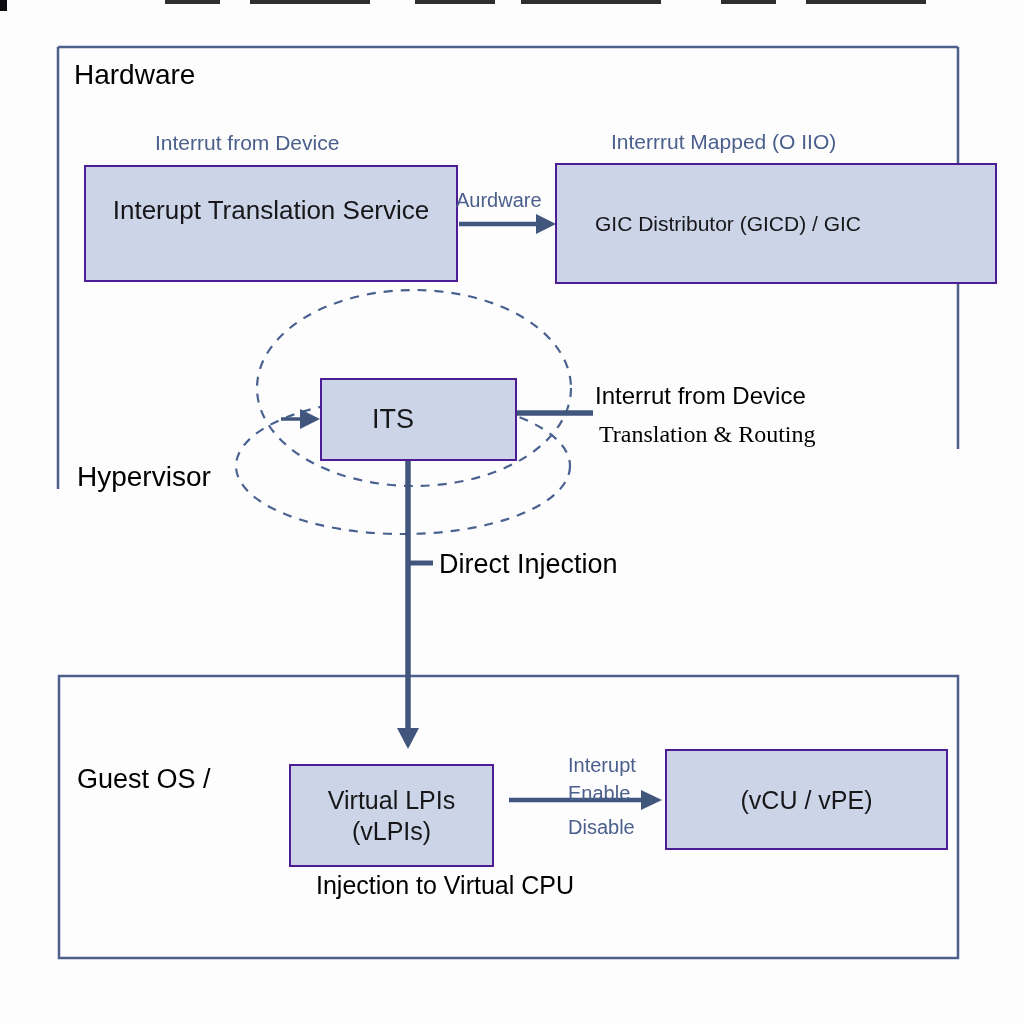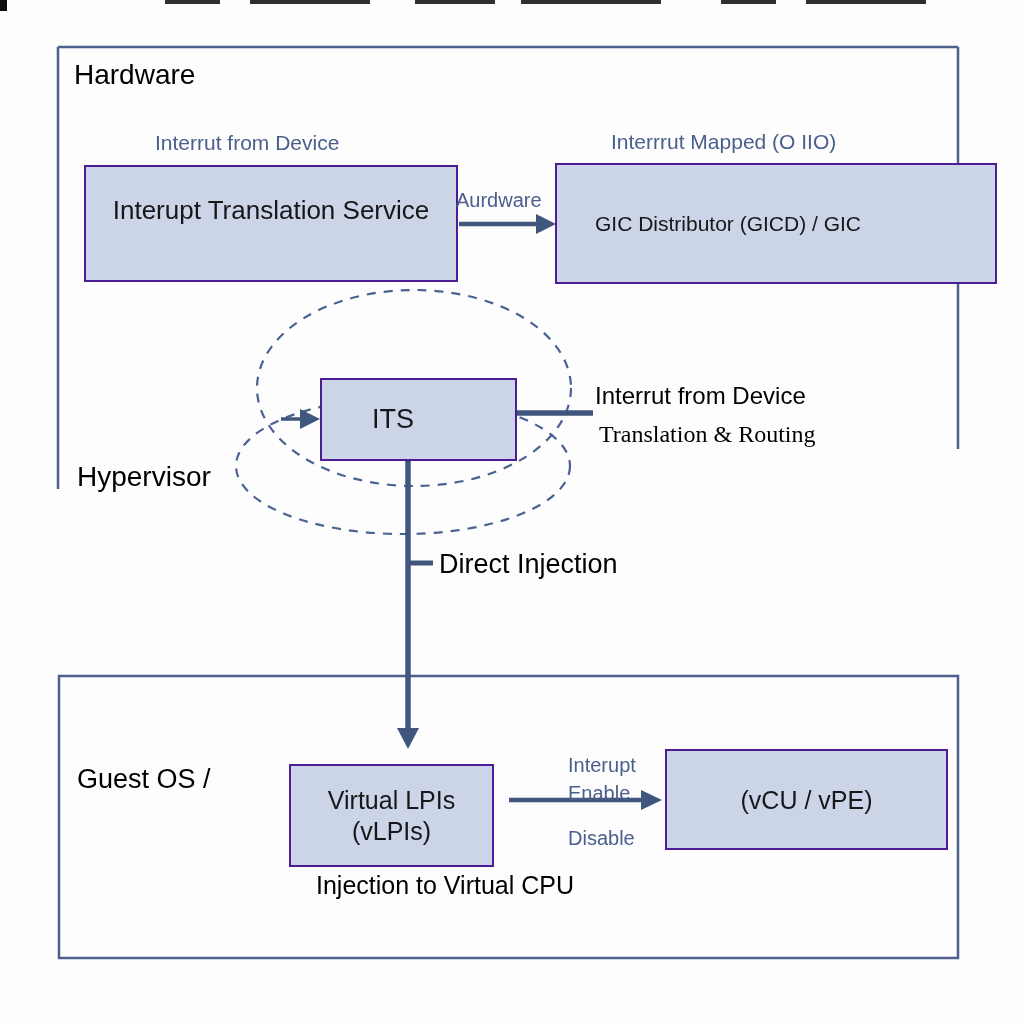--- a/index.html
+++ b/index.html
@@ -139,21 +139,21 @@
   </div>
 
   <div class="box box-vlpi">
     <span class="ln">Virtual LPIs</span>
     <span class="ln">(vLPIs)</span>
   </div>
 
   <div class="lbl lbl-enable blue">
     <span class="ln">Interupt</span>
     <span class="ln">Enable</span>
-    <span class="ln" style="margin-top:17px">Disable</span>
+    <span class="ln" style="margin-top:6px">Disable</span>
   </div>
 
   <div class="box box-vcpu">
     <span class="ln">(vCU / vPE)</span>
   </div>
 
   <div class="lbl lbl-caption3 black">Injection to Virtual CPU</div>
 
 </div>
 

